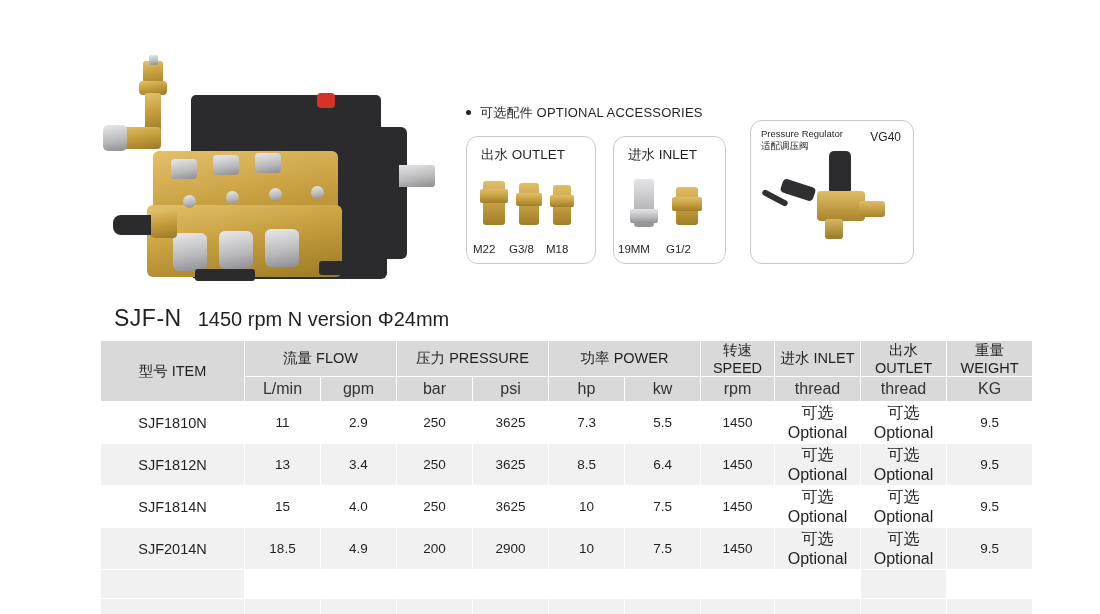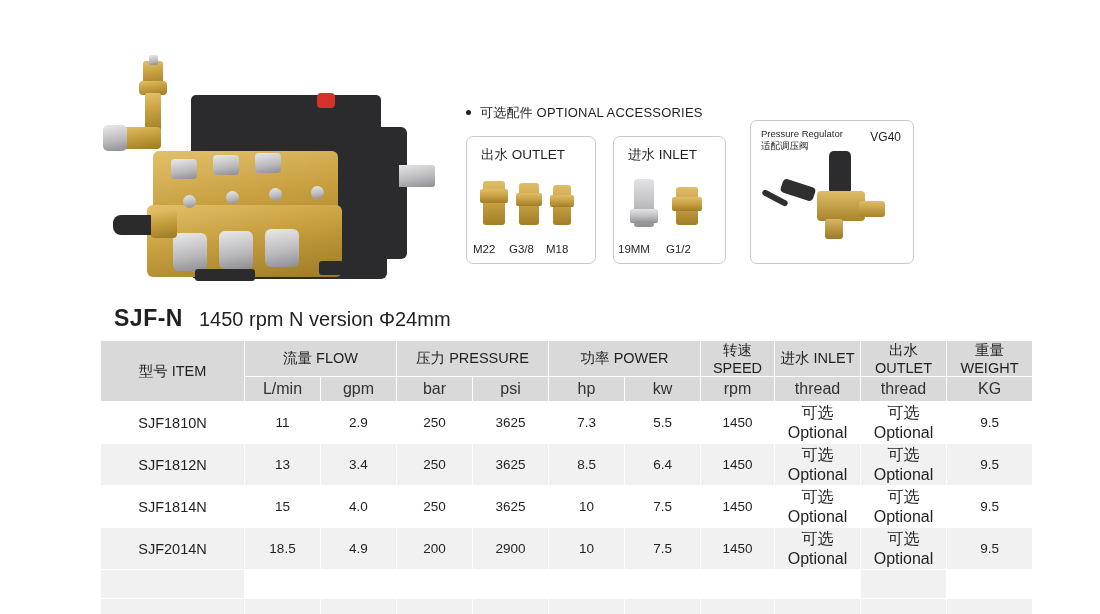--- a/index.html
+++ b/index.html
@@ -66,21 +66,21 @@
     background: #231f20;
     border-radius: 50%;
     vertical-align: middle;
     margin-right: 9px;
     margin-bottom: 3px;
   }
 
   .acc-box {
     position: absolute;
     border: 1px solid #c9c9c9;
-    border-radius: 7px;
+    border-radius: 12px;
     background: #fff;
   }
   .acc-box .acc-label {
     position: absolute;
     top: 9px; left: 14px;
     font-size: 13.5px;
     color: #231f20;
     white-space: nowrap;
   }
   .acc-box .cap {
@@ -124,21 +124,21 @@
   }
 
   
   .model-head {
     position: absolute;
     left: 114px; top: 305px;
     font-size: 23px;
     white-space: nowrap;
   }
   .model-head .code {
-    font-weight: bold;
+    font-weight: normal;
     letter-spacing: .5px;
   }
   .model-head .spec {
     font-weight: normal;
     font-size: 20px;
     margin-left: 16px;
     margin-top: 37px;
   }
 
   

